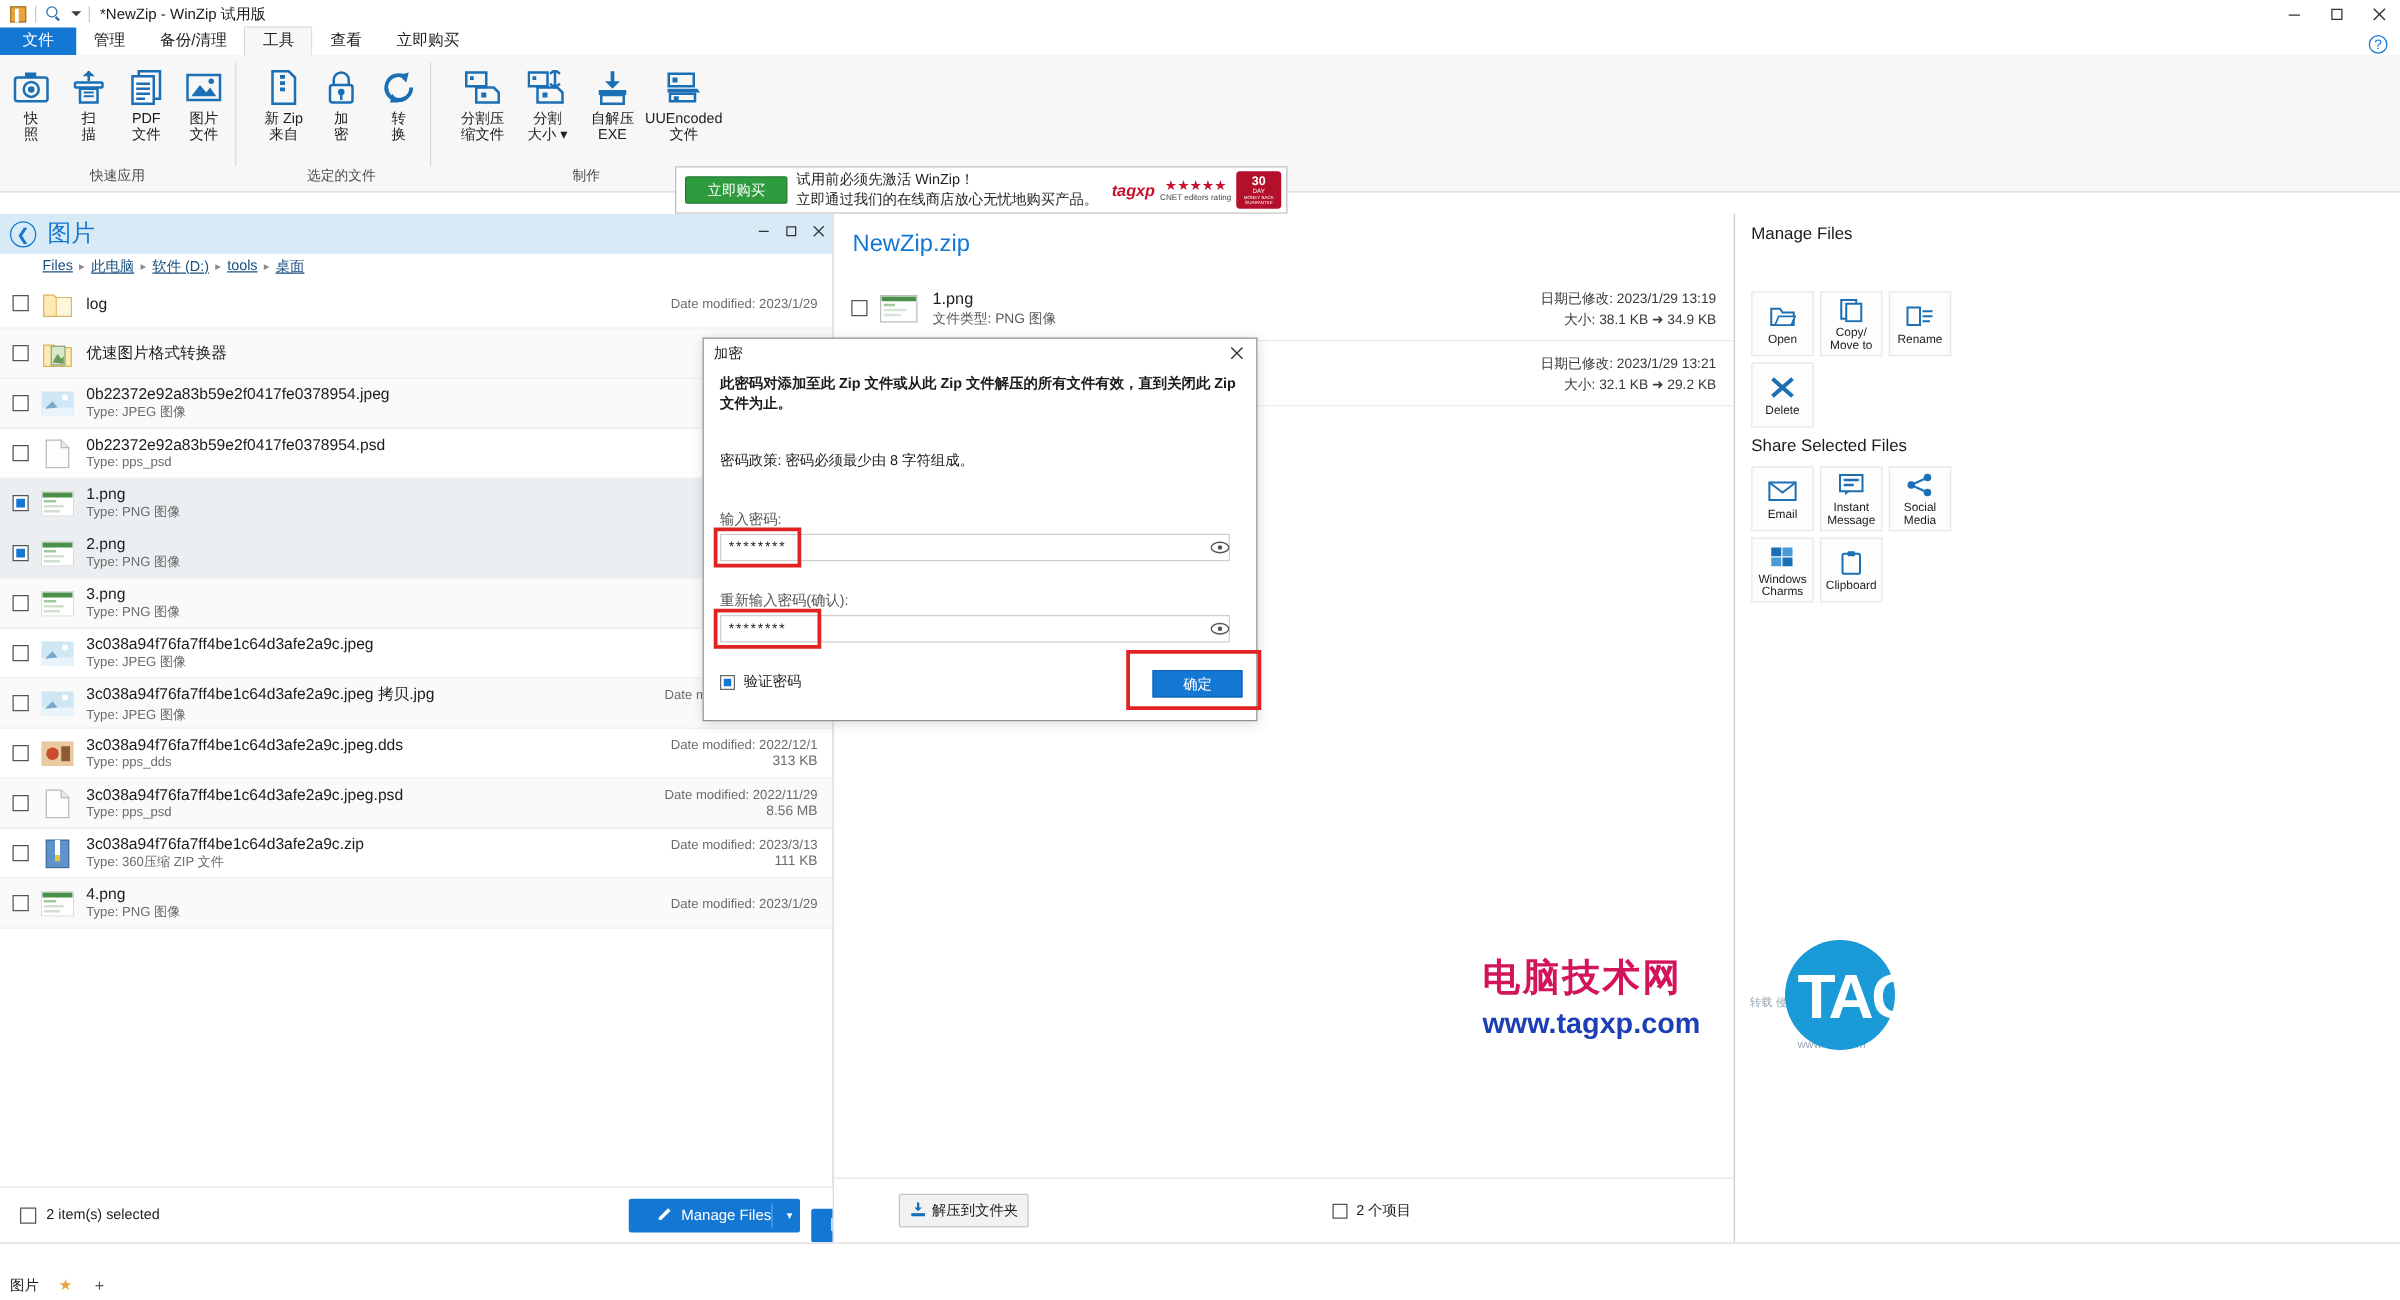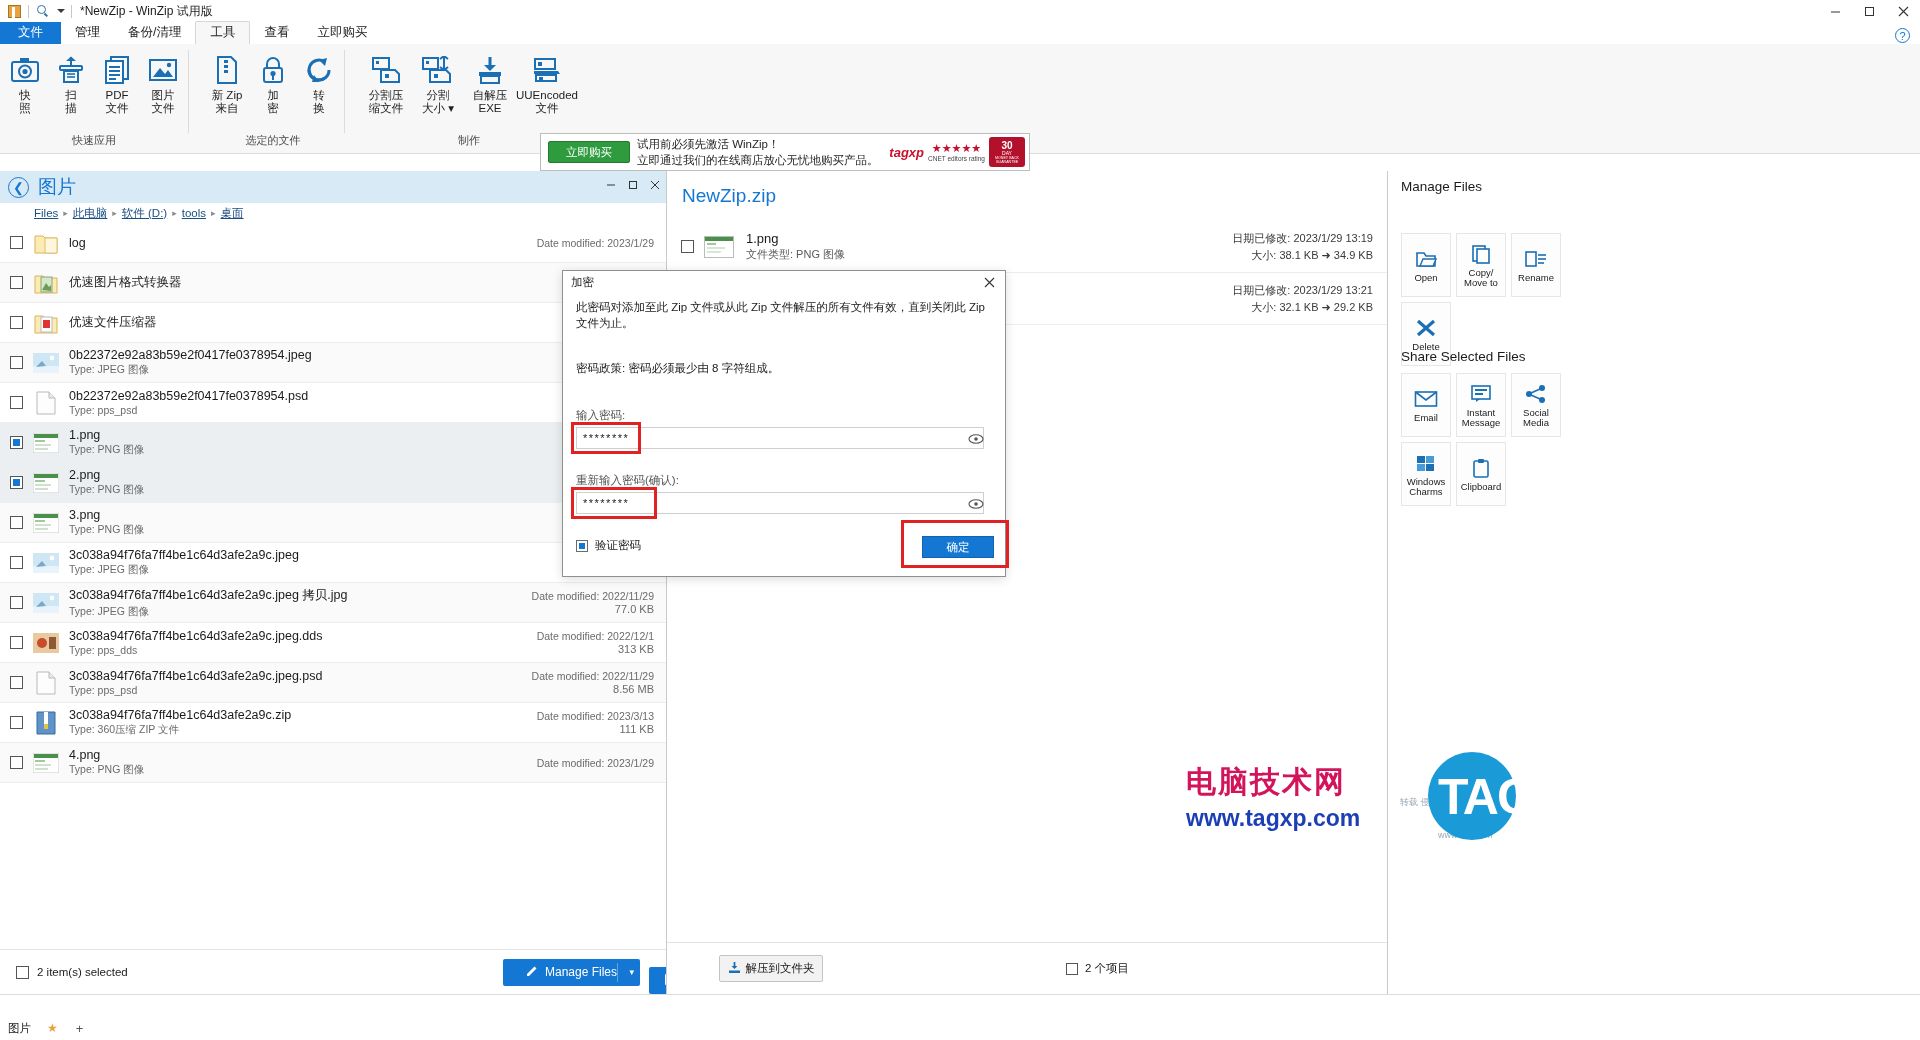--- a/index.html
+++ b/index.html
@@ -121,33 +121,33 @@
   .zcount .lb{ font-size:11.5px;color:#1b1b1b;}
 
   
   .actions{ position:absolute; left:1387px; top:171px; width:533px; height:823px; background:#fff; border-left:1px solid #c9c9c9;}
   .ac-top{ height:32px; position:relative; }
   .ac-title{ font-size:19px; color:#1477d4; padding:6px 0 0 13px;}
   .ac-wbtn{ position:absolute; right:4px; top:4px; display:flex;}
   .ac-wbtn div{ width:24px;height:20px;display:flex;align-items:center;justify-content:center;font-size:11px;color:#333;}
   .ac-sec{ font-size:13.5px; color:#1b1b1b; padding:8px 0 4px 13px;}
   .ac-grid{ display:flex; padding-left:13px; gap:4px; }
-  .ac-item{ width:50px; height:64px; border:1px solid #e6e6e6; background:#fdfdfd; display:flex;
+  .ac-item{ width:50px; height:52px; border:1px solid #e6e6e6; background:#fdfdfd; display:flex;
             flex-direction:column; align-items:center; justify-content:center; gap:2px;}
   .ac-item .ic{ height:24px; display:flex; align-items:center; justify-content:center;}
   .ac-item .lb{ font-size:9.5px; color:#1b1b1b; text-align:center; line-height:10.5px;}
 
   
   .dlg{ position:absolute; left:562px; top:270px; width:444px; height:307px; background:#fff;
         border:1px solid #8f8f8f; box-shadow:0 2px 10px rgba(0,0,0,.14); z-index:50;}
   .dlg-tb{ height:22px; display:flex; align-items:center; position:relative;}
   .dlg-tb .t{ font-size:11.5px; color:#1b1b1b; margin-left:8px;}
   .dlg-x{ position:absolute; right:0; top:0; width:32px; height:22px; display:flex; align-items:center; justify-content:center; font-size:12px; color:#333;}
   .dlg-body{ padding:6px 15px 0 13px; position:relative; height:285px;}
-  .dlg-warn{ font-size:11.5px; font-weight:normal; color:#1b1b1b; line-height:16px;}
+  .dlg-warn{ font-size:11.5px; font-weight:bold; color:#1b1b1b; line-height:16px;}
   .dlg-pol{ font-size:11.5px; color:#1b1b1b; margin-top:30px;}
   .dlg-lab{ font-size:11.5px; color:#555; margin-top:32px;}
   .pwrow{ position:relative; height:22px; margin-top:4px; }
   .pwinput{ position:absolute; left:0; top:0; width:408px; height:22px; border:1px solid #cfcfcf; background:#fff;
             font-size:11px; color:#222; letter-spacing:1.5px; padding-left:6px; line-height:22px; font-family:"Liberation Sans",sans-serif;}
   .pweye{ position:absolute; right:6px; top:4px; width:16px; height:13px;}
   .hl-box{ position:absolute; border:3px solid #e02222; left:-5px; top:-5px; width:70px; height:32px; pointer-events:none;}
   .vrow{ display:flex; align-items:center; gap:7px; margin-top:24px;}
   .vcb{ width:12px; height:12px; border:1.4px solid #6a6a6a; background:#fff; position:relative;}
   .vcb:after{ content:""; position:absolute; left:2px;top:2px;right:2px;bottom:2px; background:#1477d4;}
@@ -448,36 +448,20 @@
             <path d="M1 4 H9 L11 6 H23 V21 H1 Z" fill="#fdebb4" stroke="#d9b35c"></path>
             <rect x="7" y="5" width="11" height="15" fill="#d6e8c8" stroke="#8aa878"></rect>
             <path d="M8 18 L12 11 L15 15 L17 13 L17 19 Z" fill="#6f9a5b"></path>
           </svg>
         </div>
         <div class="fname">
           <div class="n1">优速图片格式转换器</div>
         </div>
         <div class="fmeta">
           <div class="m1">Date</div>
-        </div>
-      </div>
-      <div class="frow">
-        <div class="fcb"></div>
-        <div class="ficon">
-          <svg width="24" height="22" viewBox="0 0 24 22">
-            <path d="M1 4 H9 L11 6 H23 V21 H1 Z" fill="#fdebb4" stroke="#d9b35c"></path>
-            <rect x="7" y="5" width="11" height="15" fill="#fff" stroke="#b9b9b9"></rect>
-            <rect x="9" y="8" width="7" height="8" fill="#d33"></rect>
-          </svg>
-        </div>
-        <div class="fname">
-          <div class="n1">优速文件压缩器</div>
-        </div>
-        <div class="fmeta">
-          <div class="m1">Dat</div>
         </div>
       </div>
       <div class="frow alt">
         <div class="fcb"></div>
         <div class="ficon">
           <svg width="26" height="20" viewBox="0 0 26 20">
             <rect width="26" height="20" fill="#cfe6f5"></rect>
             <rect y="13" width="26" height="7" fill="#e8f3fb"></rect>
             <path d="M3 14 L9 8 L13 13 Z" fill="#7aa8c9"></path>
             <circle cx="19" cy="5" r="2.4" fill="#fff"></circle>

